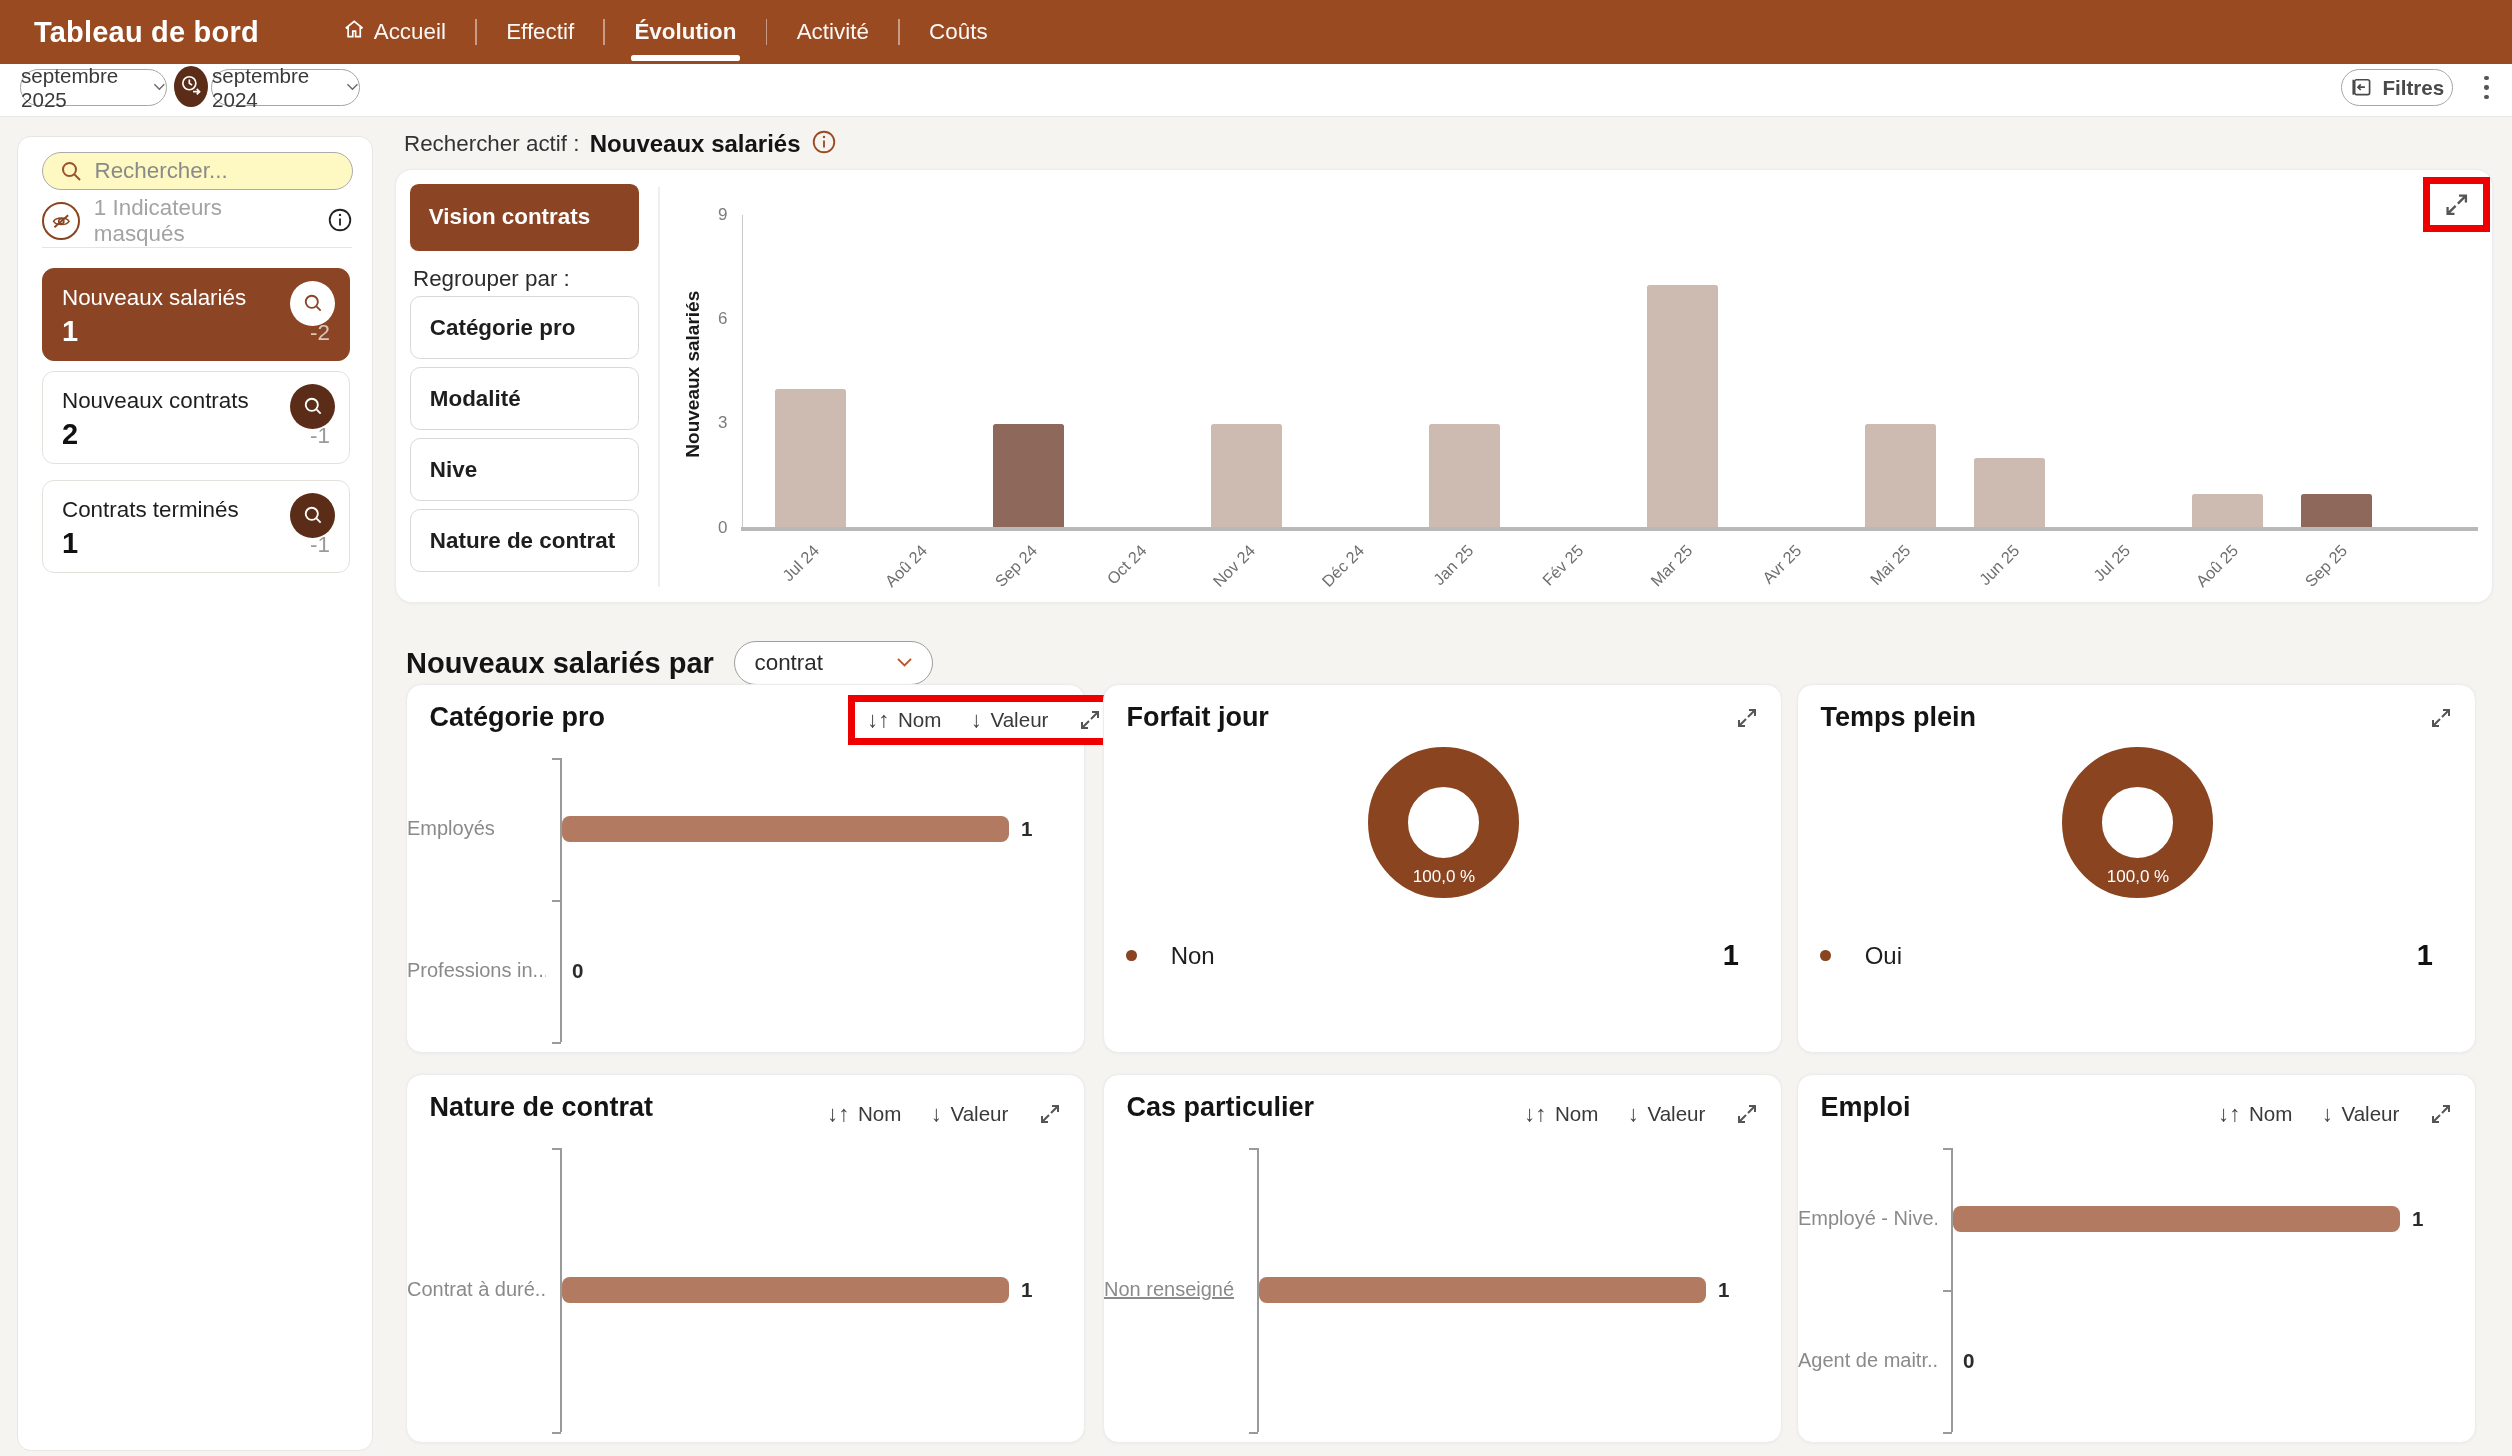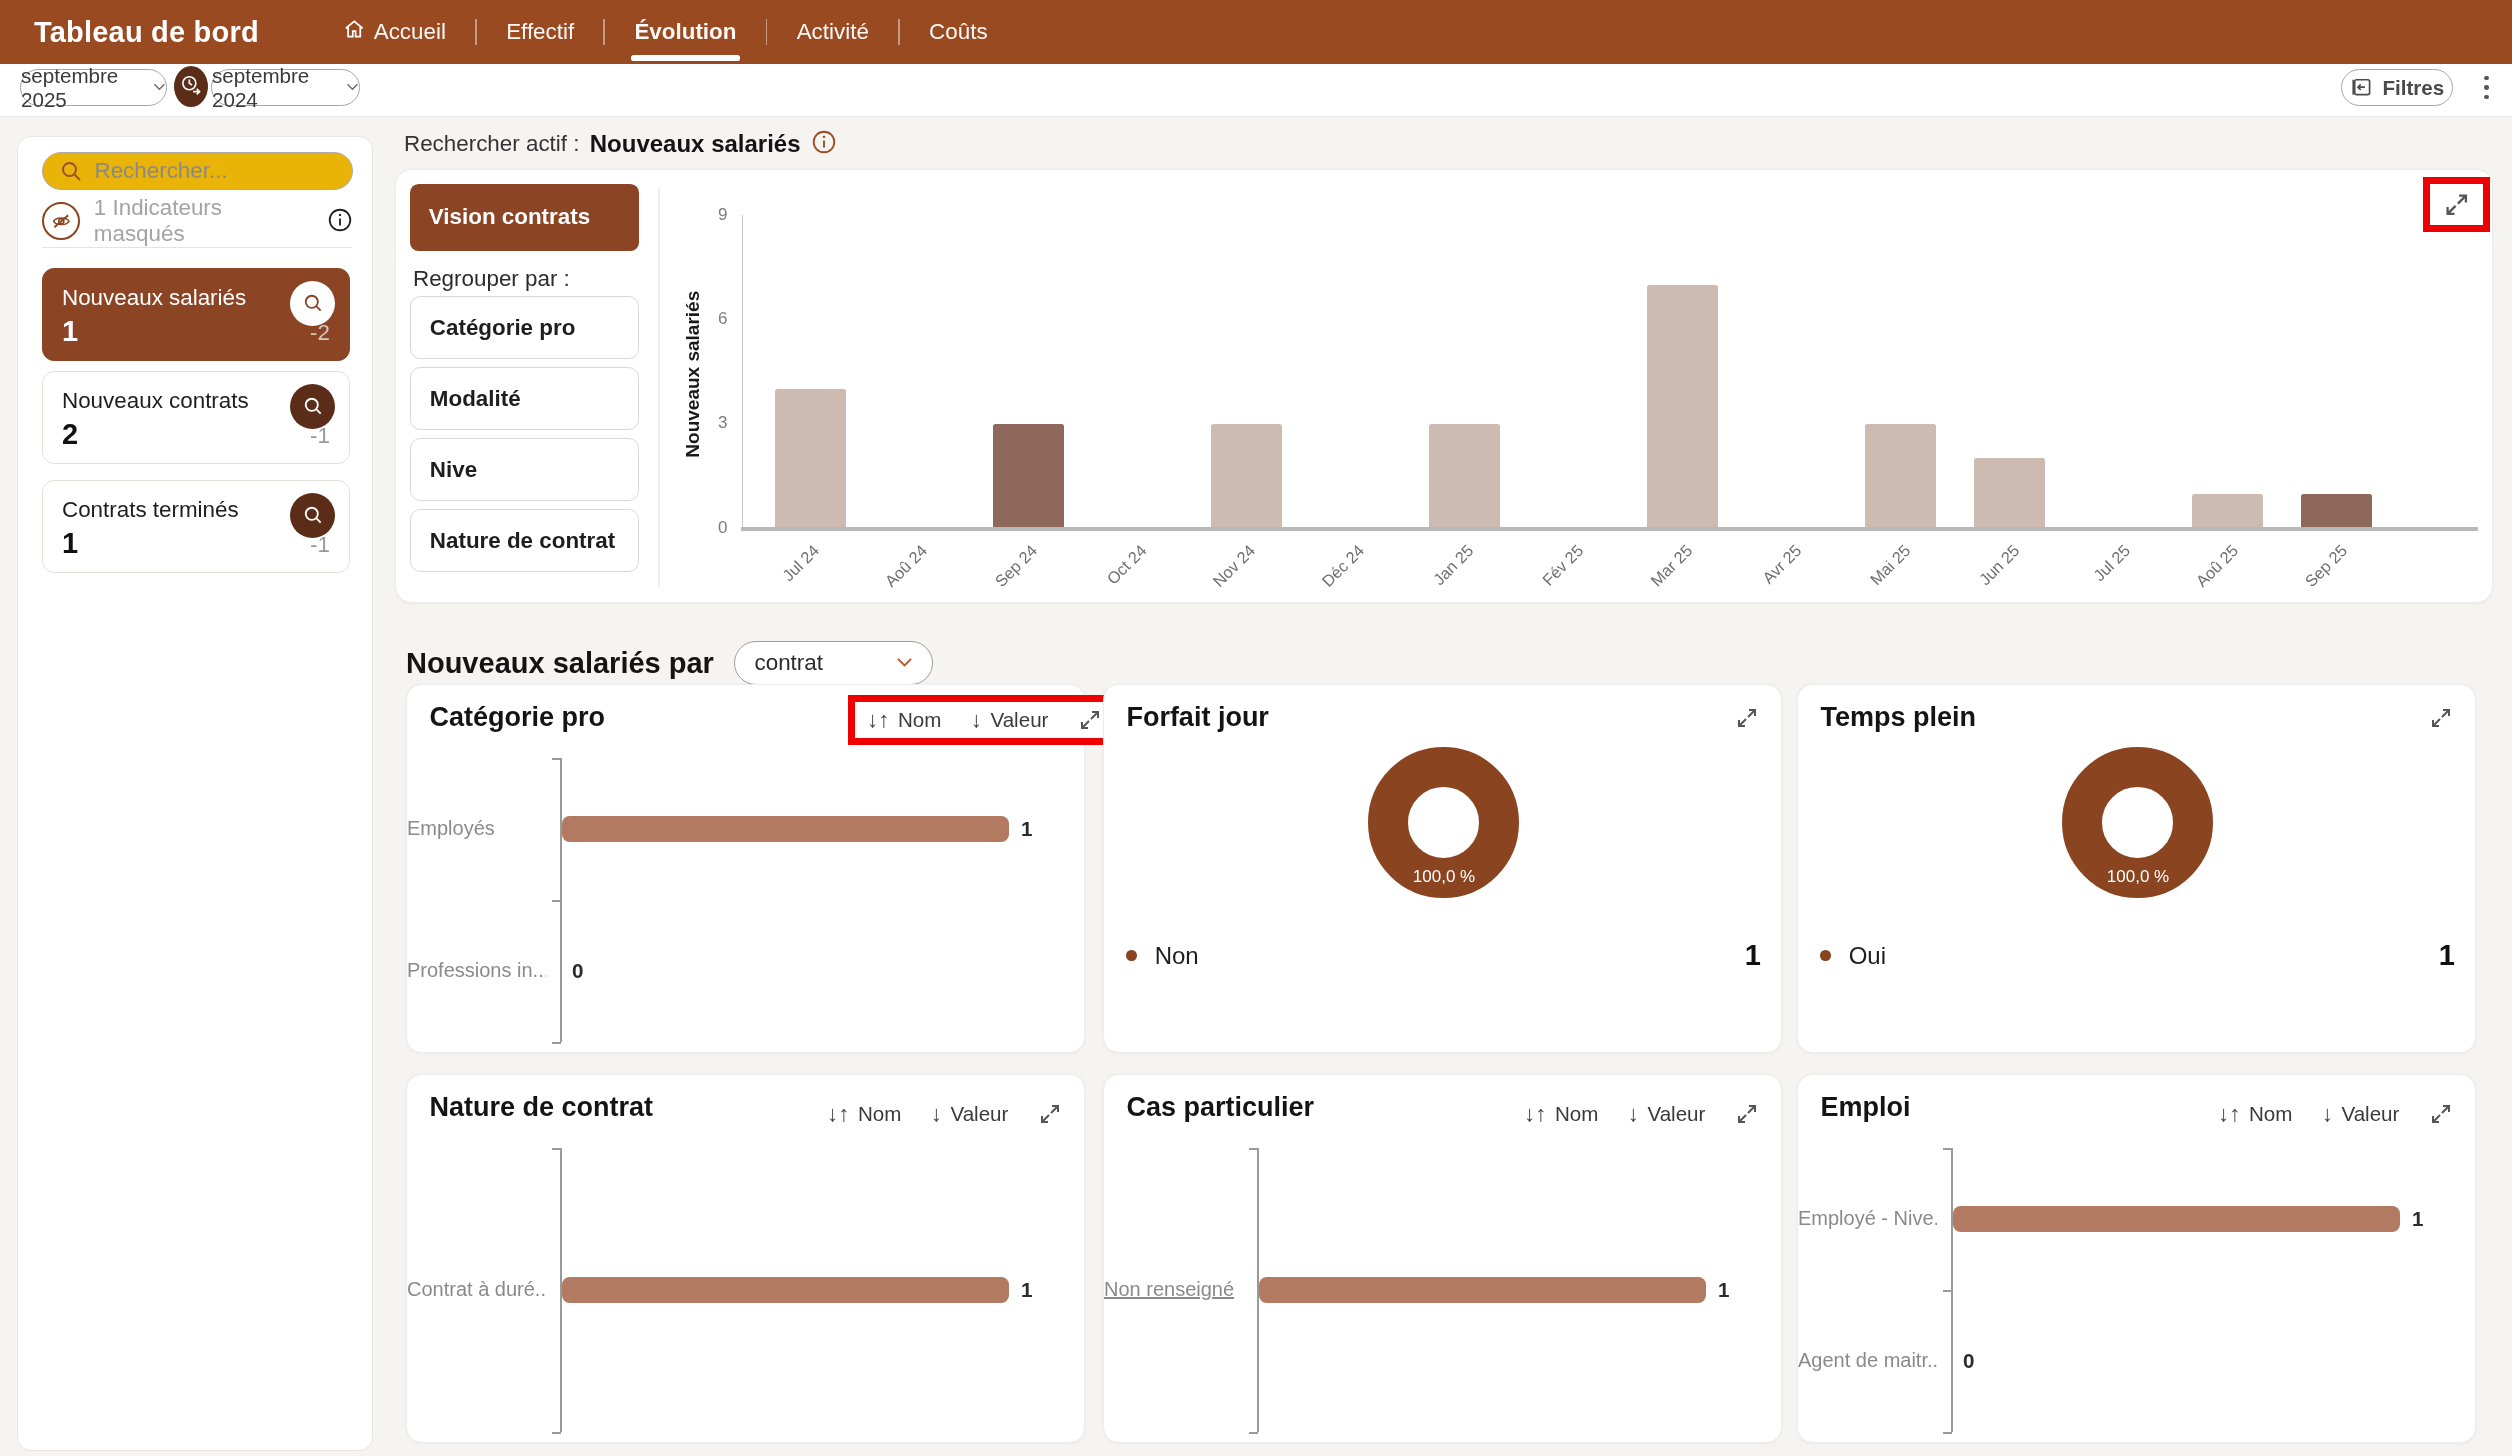--- a/index.html
+++ b/index.html
@@ -25,21 +25,21 @@
   .chip{position:absolute;top:69px;height:37px;border:1.7px solid #A6A6A6;border-radius:19px;background:#fff;display:flex;align-items:center;justify-content:center;gap:10.3px;font-size:20.6px;color:#3A3A3A;cursor:pointer;}
   .chip-period-a{left:20px;width:147px;}
   .chip-period-b{left:211px;width:149px;}
   .compare-circle{position:absolute;left:174px;top:66px;width:34px;height:41px;border-radius:50%;background:var(--brown-dark);display:flex;align-items:center;justify-content:center;cursor:pointer;}
   .chip-filters{left:2341px;width:112px;font-weight:bold;color:#4A4A4A;}
   .kebab{position:absolute;left:2471px;top:72px;width:31px;height:31px;display:flex;flex-direction:column;align-items:center;justify-content:center;gap:5.2px;cursor:pointer;}
   .kebab i{width:4.3px;height:4.3px;border-radius:50%;background:#555;}
 
   
   .sidebar{position:absolute;left:17px;top:136px;width:356px;height:1315px;background:#fff;border:0.9px solid #E8E6E3;border-radius:13.8px;}
-  .search-pill{position:absolute;left:24px;top:14.6px;width:311px;height:38px;border:1.7px solid #ABABAB;border-radius:20px;display:flex;align-items:center;gap:12px;padding:0 15.5px;background:#eab308;}
+  .search-pill{position:absolute;left:24px;top:14.6px;width:311px;height:38px;border:1.7px solid #ABABAB;border-radius:20px;display:flex;align-items:center;gap:12px;padding:0 15.5px;background:#fef9c3;}
   .search-pill input{border:none;outline:none;font-size:22.4px;color:#555;width:232px;background:transparent;}
   .search-pill input::placeholder{color:#8A8A8A;}
   .masked-row{position:absolute;left:24px;top:64px;width:311px;height:40px;display:flex;align-items:center;gap:13.8px;}
   .eye-circle{width:38px;height:38px;border:2.6px solid var(--donut);border-radius:50%;display:flex;align-items:center;justify-content:center;}
   .masked-label{font-size:22.4px;color:#A3A3A3;flex:1;}
   .side-divider{position:absolute;left:24px;top:110px;width:310px;height:0.9px;background:#E4E4E4;}
   .ind-card{position:absolute;left:24px;width:308px;height:93px;border-radius:12px;cursor:pointer;}
   .ind-card.plain{background:#fff;border:1.7px solid #E4E1DD;}
   .ind-card.active{background:var(--brown-btn);border:1.7px solid var(--brown-btn);}
   .ind-label{position:absolute;left:19px;top:15.5px;font-size:22.4px;color:var(--txt);}
@@ -94,21 +94,21 @@
 
   .hbar-host{position:absolute;left:0;top:0;width:679px;height:369px;}
   .axis{position:absolute;width:1.7px;background:#9A9A9A;}
   .tick{position:absolute;width:8.6px;height:1.7px;background:#9A9A9A;}
   .hlab{position:absolute;left:0;width:139px;text-align:left;font-size:20px;color:#8A8A8A;white-space:nowrap;overflow:hidden;}
   .hbar{position:absolute;height:26px;border-radius:7.7px;background:var(--bar-mini);}
   .hval{position:absolute;font-size:20.6px;font-weight:bold;color:#2B2B2B;line-height:26px;}
 
   .donut-ring{position:absolute;left:264px;top:62px;width:151px;height:151px;border:40px solid var(--donut);border-radius:50%;}
   .donut-pct{position:absolute;left:254px;top:182px;width:172px;text-align:center;font-size:17px;color:#fff;}
-  .legend{position:absolute;left:22.4px;right:20px;top:254px;display:flex;align-items:center;gap:18px;}
+  .legend{position:absolute;left:22.4px;right:42px;top:254px;display:flex;align-items:center;gap:34px;}
   .legend .dot{width:10.3px;height:10.3px;border-radius:50%;background:var(--donut);}
   .legend .llbl{font-size:24px;color:#1E1E1E;}
   .legend .lval{margin-left:auto;font-size:29px;font-weight:bold;color:#111;}
 </style>
 </head>
 <body>
 
 <div class="app">
 
   <header class="topbar">

